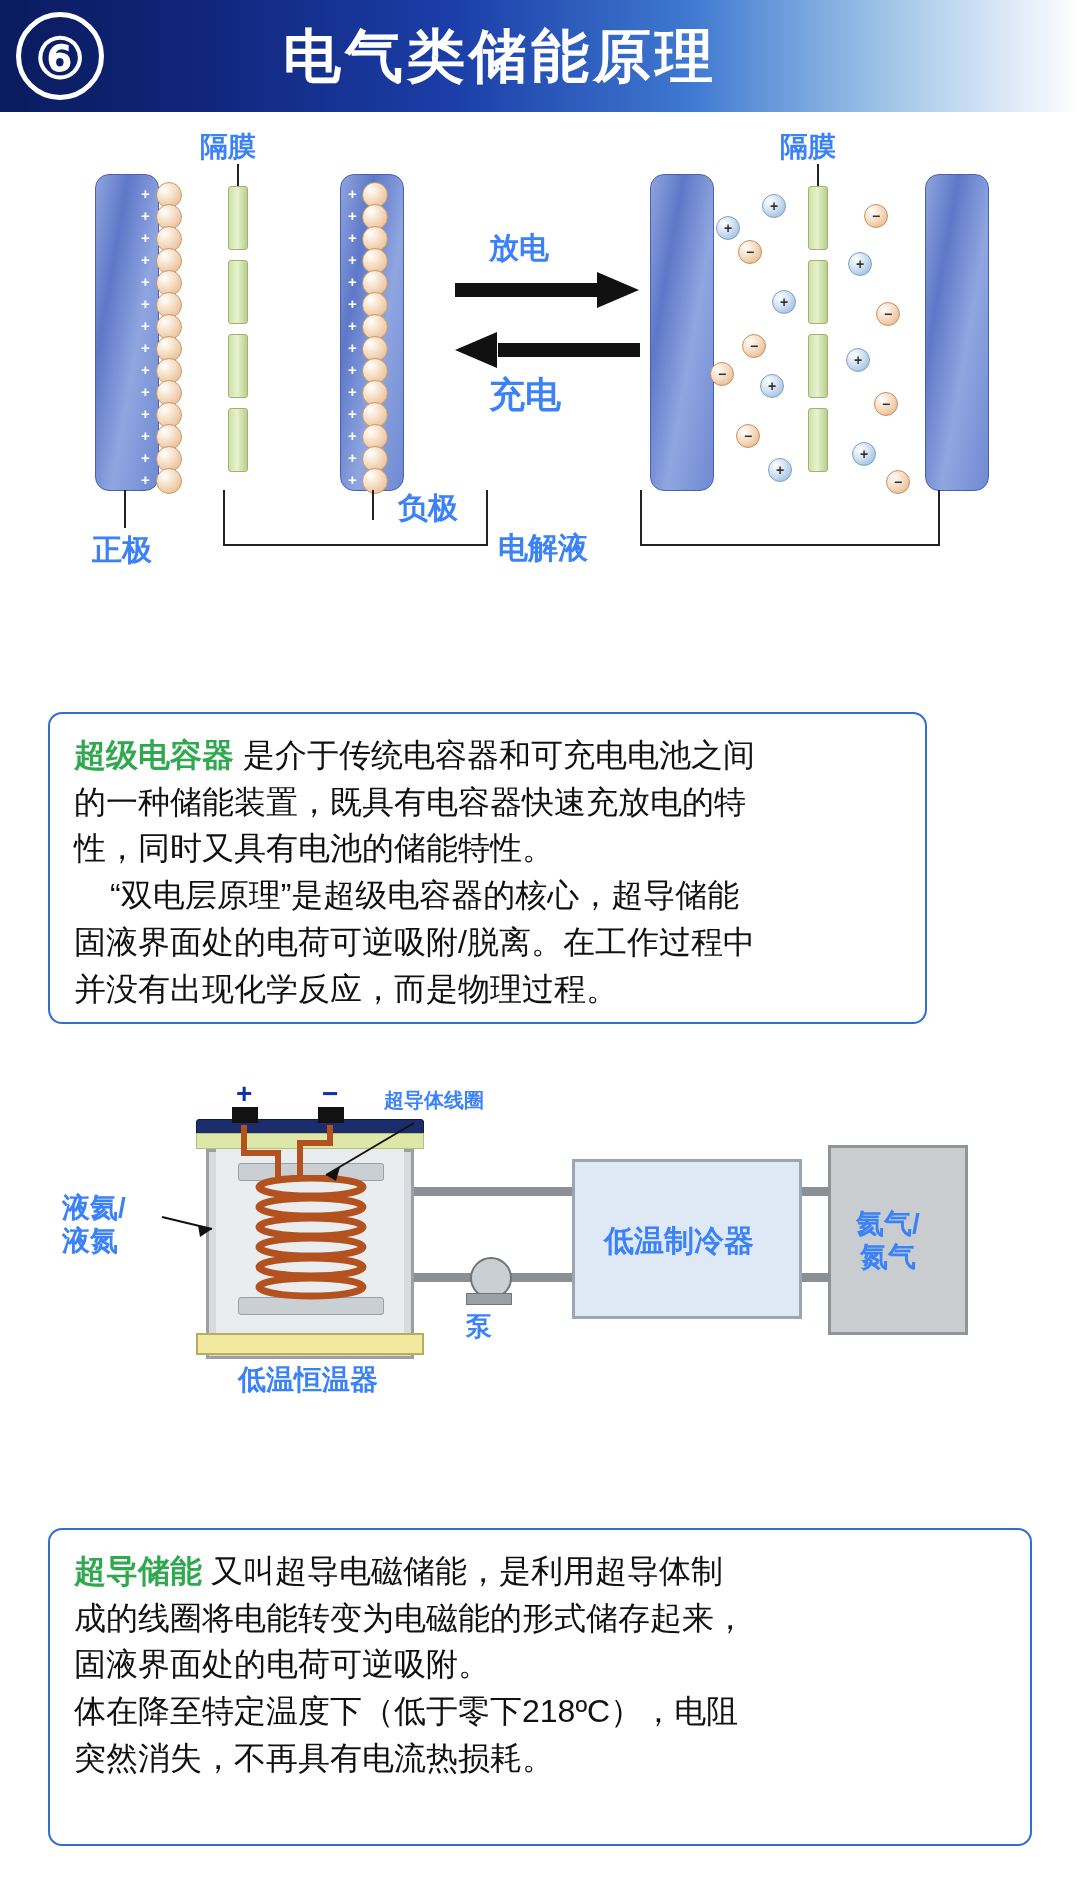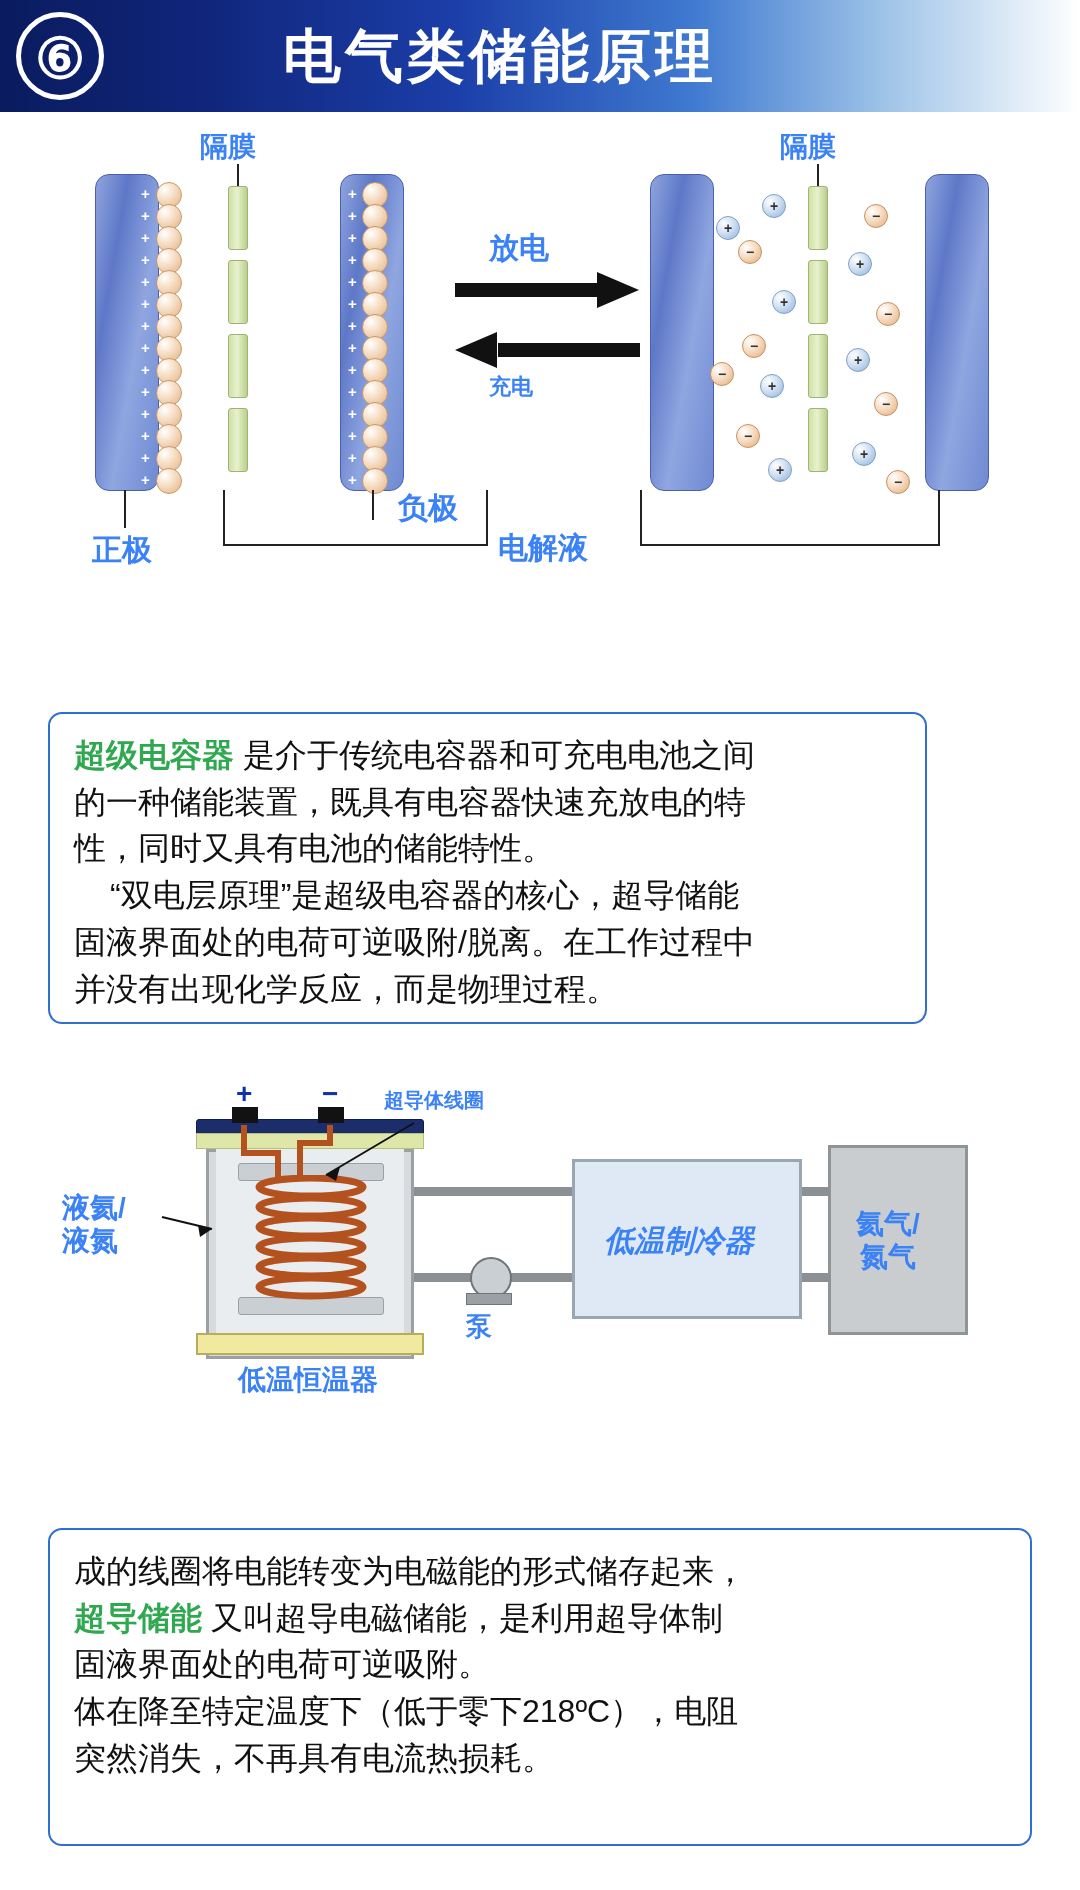--- a/index.html
+++ b/index.html
@@ -266,21 +266,21 @@
     <div class="head" style="left:0; border-right:42px solid #111111;"></div>
   </div>
 
   <div class="lbl" style="left:200px; top:18px; font-size:28px;">隔膜</div>
   <div class="ln" style="left:237px; top:52px; width:2px; height:22px;"></div>
 
   <div class="lbl" style="left:780px; top:18px; font-size:28px;">隔膜</div>
   <div class="ln" style="left:817px; top:52px; width:2px; height:22px;"></div>
 
   <div class="lbl" style="left:489px; top:118px; font-size:30px;">放电</div>
-  <div class="lbl" style="left:489px; top:262px; font-size:22px;">充电</div>
+  <div class="lbl" style="left:489px; top:262px; font-size:36px;">充电</div>
 
   <div class="lbl" style="left:92px; top:420px; font-size:30px;">正极</div>
   <div class="ln" style="left:124px; top:378px; width:2px; height:38px;"></div>
 
   <div class="lbl" style="left:398px; top:378px; font-size:30px;">负极</div>
   <div class="ln" style="left:372px; top:378px; width:2px; height:30px;"></div>
 
   <div class="lbl" style="left:498px; top:418px; font-size:30px;">电解液</div>
 
   <div class="ln" style="left:223px; top:432px; width:265px; height:2px;"></div>
@@ -336,21 +336,21 @@
 
   <div class="ln" style="left:414px; top:112px; width:158px; height:9px; background:#8a9094;"></div>
   <div class="ln" style="left:414px; top:198px; width:60px; height:9px; background:#8a9094;"></div>
   <div class="ln" style="left:506px; top:198px; width:66px; height:9px; background:#8a9094;"></div>
 
   <div style="position:absolute; left:470px; top:182px; width:38px; height:38px; border-radius:50%; background:#c9cfd2; border:2px solid #6f7578;"></div>
   <div class="box-outline" style="left:466px; top:218px; width:46px; height:12px; background:#9aa0a3; border:1px solid #6f7578;"></div>
   <div class="lbl" style="left:466px; top:236px; font-size:26px;">泵</div>
 
   <div class="box-outline" style="left:572px; top:84px; width:230px; height:160px; background:#dfe9f5; border:3px solid #9aa6b2;"></div>
-  <div class="lbl" style="left:604px; top:148px; font-size:30px;font-style:italic;">低温制冷器</div>
+  <div class="lbl" style="left:604px; top:148px; font-size:30px;">低温制冷器</div>
 
   <div class="box-outline" style="left:828px; top:70px; width:140px; height:190px; background:#c9cdd0; border:3px solid #8f9497;"></div>
   <div class="lbl" style="left:856px; top:132px; font-size:28px; text-align:center;">氦气/
 氮气</div>
   <div class="ln" style="left:802px; top:112px; width:28px; height:9px; background:#8a9094;"></div>
   <div class="ln" style="left:802px; top:198px; width:28px; height:9px; background:#8a9094;"></div>
 
   <div class="lbl" style="left:384px; top:14px; font-size:20px;">超导体线圈</div>
   <svg style="position:absolute; left:296px; top:44px; width:120px; height:72px;" viewBox="0 0 120 72">
     <path d="M118 4 L30 56" stroke="#111111" stroke-width="2" fill="none"></path>
@@ -361,20 +361,20 @@
 液氮</span></div>
   <svg style="position:absolute; left:160px; top:130px; width:66px; height:40px;" viewBox="0 0 66 40">
     <path d="M2 12 L52 24" stroke="#111111" stroke-width="2" fill="none"></path>
     <path d="M52 24 L38 20 L40 32 Z" fill="#111111"></path>
   </svg>
 
   <div class="lbl" style="left:238px; top:288px; font-size:28px;">低温恒温器</div>
 </div>
 
 <div class="card" style="left:48px; top:1528px; width:984px; height:318px;">
-  <p>成的线圈将电能转变为电磁能的形式储存起来，</p>
   <p>
     <span class="kw">超导储能</span><span> 又叫超导电磁储能，是利用超导体制</span>
   </p>
+  <p>成的线圈将电能转变为电磁能的形式储存起来，</p>
   <p>固液界面处的电荷可逆吸附。</p>
   <p>体在降至特定温度下（低于零下218ºC），电阻</p>
   <p>突然消失，不再具有电流热损耗。</p>
 </div>
 
 </body></html>

